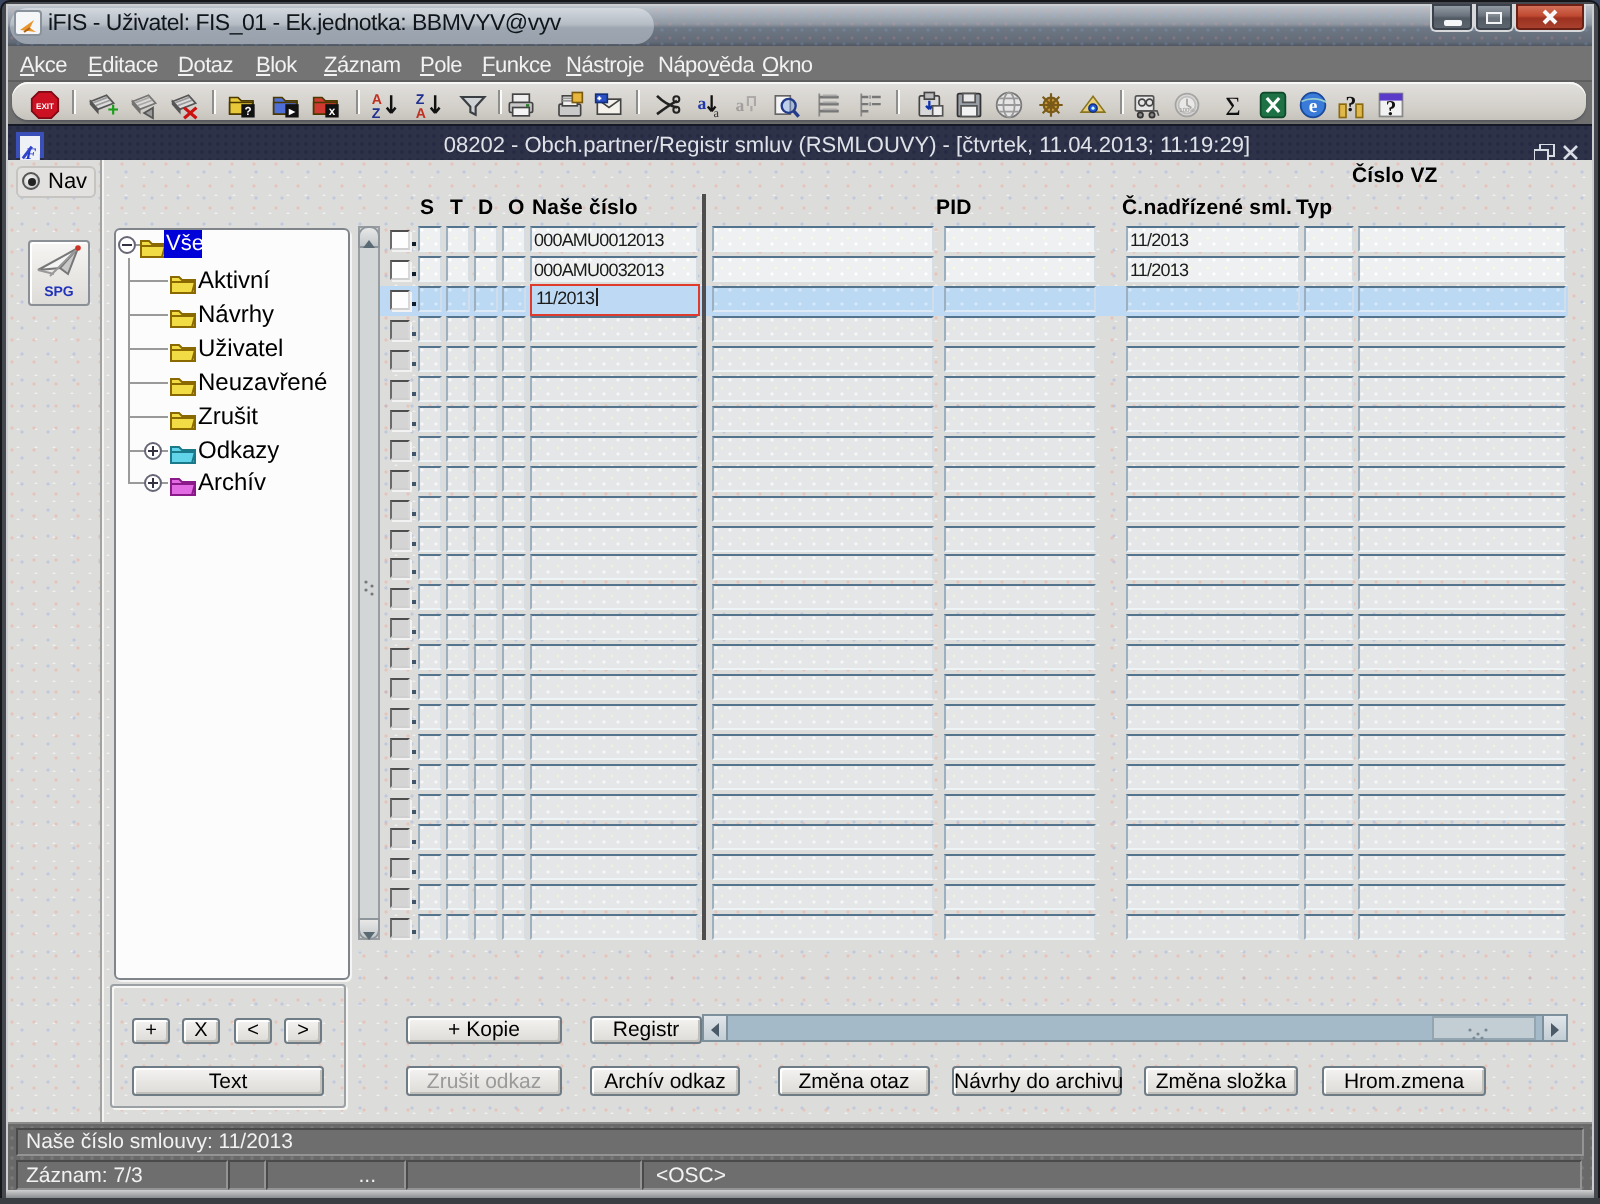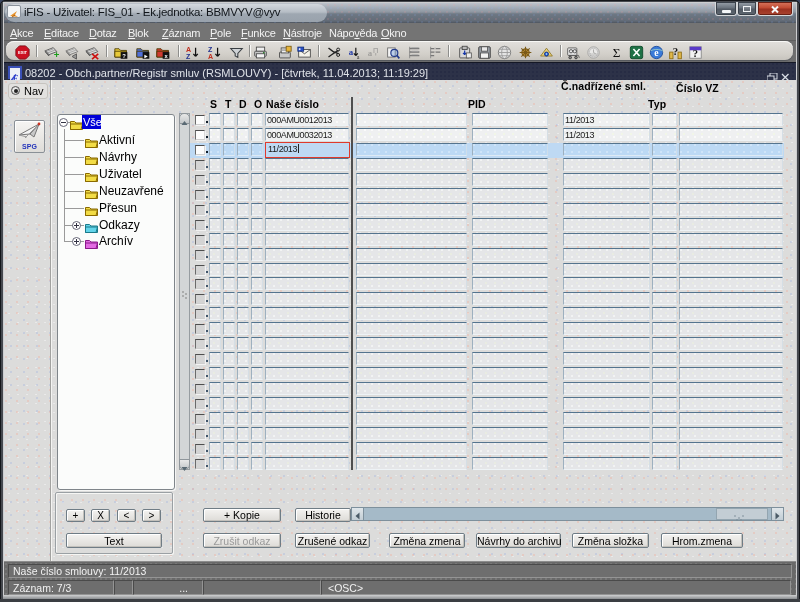--- a/index.html
+++ b/index.html
@@ -298,21 +298,21 @@
       <rect x="2" y="2" width="13" height="4" fill="#5a3ac8"></rect>
       <text x="8.5" y="14" font-size="12" font-weight="bold" fill="#111" text-anchor="middle" font-family="Liberation Serif">?</text>
     </svg>
   </div>
 <div style="left:4px;top:62px;width:792px;height:18px;background-color:#2d3248;background-image:radial-gradient(circle at 1px 1px,#272c44 0.8px,rgba(0,0,0,0) 1.2px);background-size:4px 4px;border-top:1px solid #151825;"></div>
 <div style="left:8px;top:66px;width:14px;height:13px;background:#eef1f6;border:2px solid #3a50b8;"><svg width="10" height="9" viewBox="0 0 11 10">
       <rect x="0" y="0" width="11" height="10" fill="#eef1f6"></rect>
       <text x="6" y="8.6" font-size="9" font-weight="bold" font-style="italic" fill="#2238c8" text-anchor="middle" font-family="Liberation Serif">F</text>
       <path d="M1.5 8 L6.5 1.5" stroke="#3344cc" stroke-width="1.6"></path>
     </svg></div>
-<div style="left:25px;top:67px;width:600px;height:12px;font-size:11px;color:#dfe2e8;white-space:nowrap;">08202 - Obch.partner/Registr smluv (RSMLOUVY) - [čtvrtek, 11.04.2013; 11:19:29]</div>
+<div style="left:25px;top:67px;width:600px;height:12px;font-size:11px;color:#dfe2e8;white-space:nowrap;text-align:right;">08202 - Obch.partner/Registr smluv (RSMLOUVY) - [čtvrtek, 11.04.2013; 11:19:29]</div>
 <div style="left:767px;top:68px;width:11px;height:9px;"><svg width="11" height="9" viewBox="0 0 11 9">
       <rect x="3" y="0" width="7" height="6" fill="none" stroke="#d8dce4"></rect>
       <rect x="0" y="3" width="7" height="6" fill="#2d3248" stroke="#d8dce4"></rect>
     </svg></div>
 <div style="left:781px;top:68px;width:9px;height:9px;"><svg width="9" height="9" viewBox="0 0 9 9">
       <path d="M1 1 L7.5 7.5 M7.5 1 L1 7.5" stroke="#d8dce4" stroke-width="1.3"></path>
     </svg></div>
 <div style="left:4px;top:80px;width:792px;height:481px;background-color:#dcdcdb;background-image:radial-gradient(circle at 2px 2px,rgba(255,140,110,0.30) 0.6px,rgba(0,0,0,0) 1px),radial-gradient(circle at 7px 6px,rgba(120,150,230,0.28) 0.6px,rgba(0,0,0,0) 1px),radial-gradient(circle at 5px 9px,rgba(255,255,255,0.55) 0.6px,rgba(0,0,0,0) 1px);background-size:11px 11px,13px 13px,9px 9px;"></div>
 <div style="left:50px;top:80px;width:1px;height:481px;background:#a2a2a0;box-shadow:1px 0 0 #f4f4f2;"></div>
 <div style="left:8px;top:83px;width:40px;height:16px;background:#e2e1df;border:1px solid #c6c4c0;border-radius:3px;"></div>
@@ -357,21 +357,21 @@
 <div style="left:85px;top:185px;width:13px;height:11px;"><svg width="13" height="11" viewBox="0 0 13 11">
       <path d="M0.5 2.5 L4.5 2.5 L6 4 L12.5 4 L12.5 10.5 L0.5 10.5 Z" fill="#f2dc46" stroke="#8a6a00"></path>
       <path d="M0.5 5 L12.5 5 L11 10.5 L0.5 10.5 Z" fill="#f2dc46" stroke="#8a6a00"></path>
     </svg></div>
 <div style="left:99px;top:184px;width:72px;height:13px;font-size:12px;line-height:14px;color:#000;white-space:nowrap;">Neuzavřené</div>
 <div style="left:64px;top:208px;width:20px;height:1px;background:#9a9a9a;"></div>
 <div style="left:85px;top:202px;width:13px;height:11px;"><svg width="13" height="11" viewBox="0 0 13 11">
       <path d="M0.5 2.5 L4.5 2.5 L6 4 L12.5 4 L12.5 10.5 L0.5 10.5 Z" fill="#f2dc46" stroke="#8a6a00"></path>
       <path d="M0.5 5 L12.5 5 L11 10.5 L0.5 10.5 Z" fill="#f2dc46" stroke="#8a6a00"></path>
     </svg></div>
-<div style="left:99px;top:201px;width:72px;height:13px;font-size:12px;line-height:14px;color:#000;white-space:nowrap;">Přesun</div>
+<div style="left:99px;top:201px;width:72px;height:13px;font-size:12px;line-height:14px;color:#000;white-space:nowrap;">Zrušit</div>
 <div style="left:64px;top:225px;width:20px;height:1px;background:#9a9a9a;"></div>
 <div style="left:72px;top:220.5px;width:9px;height:9px;border-radius:50%;background:#fff;border:1px solid #667;"></div>
 <div style="left:74px;top:224.5px;width:5px;height:1px;background:#334;"></div>
 <div style="left:76px;top:222.5px;width:1px;height:5px;background:#334;"></div>
 <div style="left:85px;top:219px;width:13px;height:11px;"><svg width="13" height="11" viewBox="0 0 13 11">
       <path d="M0.5 2.5 L4.5 2.5 L6 4 L12.5 4 L12.5 10.5 L0.5 10.5 Z" fill="#62d4ea" stroke="#1a7a8a"></path>
       <path d="M0.5 5 L12.5 5 L11 10.5 L0.5 10.5 Z" fill="#62d4ea" stroke="#1a7a8a"></path>
     </svg></div>
 <div style="left:99px;top:218px;width:72px;height:13px;font-size:12px;line-height:14px;color:#000;white-space:nowrap;">Odkazy</div>
 <div style="left:64px;top:241px;width:20px;height:1px;background:#9a9a9a;"></div>
@@ -401,21 +401,21 @@
       <circle cx="5" cy="4" r="0.8" fill="#777"></circle>
       <circle cx="2" cy="6" r="0.8" fill="#777"></circle>
       <circle cx="5" cy="8" r="0.8" fill="#777"></circle>
     </svg></div>
 <div class="hdr" style="left:210px;top:98px;width:6px;height:12px;">S</div>
 <div class="hdr" style="left:225px;top:98px;width:6px;height:12px;">T</div>
 <div class="hdr" style="left:239px;top:98px;width:7px;height:12px;">D</div>
 <div class="hdr" style="left:254px;top:98px;width:7px;height:12px;">O</div>
 <div class="hdr" style="left:266px;top:98px;width:70px;height:12px;">Naše číslo</div>
 <div class="hdr" style="left:468px;top:98px;width:30px;height:12px;">PID</div>
-<div class="hdr" style="left:561px;top:80px;width:100px;height:12px;">Č.nadřízené sml.</div>
+<div class="hdr" style="left:561px;top:98px;width:100px;height:12px;">Č.nadřízené sml.</div>
 <div class="hdr" style="left:648px;top:98px;width:30px;height:12px;">Typ</div>
 <div class="hdr" style="left:676px;top:82px;width:60px;height:12px;">Číslo VZ</div>
 <div class="cb" style="left:195px;top:115px;width:10px;height:10px;"></div>
 <div style="left:206px;top:121px;width:2px;height:2px;background:#101d2a;"></div>
 <div class="fld" style="left:209px;top:113px;width:12px;height:13px;font-size:9px;letter-spacing:-0.4px;line-height:12px;padding-left:1px;color:#1a1a1a;white-space:nowrap;overflow:hidden;"></div>
 <div class="fld" style="left:223px;top:113px;width:12px;height:13px;font-size:9px;letter-spacing:-0.4px;line-height:12px;padding-left:1px;color:#1a1a1a;white-space:nowrap;overflow:hidden;"></div>
 <div class="fld" style="left:237px;top:113px;width:12px;height:13px;font-size:9px;letter-spacing:-0.4px;line-height:12px;padding-left:1px;color:#1a1a1a;white-space:nowrap;overflow:hidden;"></div>
 <div class="fld" style="left:251px;top:113px;width:12px;height:13px;font-size:9px;letter-spacing:-0.4px;line-height:12px;padding-left:1px;color:#1a1a1a;white-space:nowrap;overflow:hidden;"></div>
 <div class="fld" style="left:265px;top:113px;width:84px;height:13px;font-size:9px;letter-spacing:-0.4px;line-height:12px;padding-left:1px;color:#1a1a1a;white-space:nowrap;overflow:hidden;">000AMU0012013</div>
 <div class="fld" style="left:356px;top:113px;width:111px;height:13px;font-size:9px;letter-spacing:-0.4px;line-height:12px;padding-left:1px;color:#1a1a1a;white-space:nowrap;overflow:hidden;"></div>
@@ -695,38 +695,38 @@
 <div class="fldg" style="left:251px;top:457px;width:12px;height:13px;font-size:9px;letter-spacing:-0.4px;line-height:12px;padding-left:1px;color:#1a1a1a;white-space:nowrap;overflow:hidden;"></div>
 <div class="fldg" style="left:265px;top:457px;width:84px;height:13px;font-size:9px;letter-spacing:-0.4px;line-height:12px;padding-left:1px;color:#1a1a1a;white-space:nowrap;overflow:hidden;"></div>
 <div class="fldg" style="left:356px;top:457px;width:111px;height:13px;font-size:9px;letter-spacing:-0.4px;line-height:12px;padding-left:1px;color:#1a1a1a;white-space:nowrap;overflow:hidden;"></div>
 <div class="fldg" style="left:472px;top:457px;width:76px;height:13px;font-size:9px;letter-spacing:-0.4px;line-height:12px;padding-left:1px;color:#1a1a1a;white-space:nowrap;overflow:hidden;"></div>
 <div class="fldg" style="left:563px;top:457px;width:87px;height:13px;font-size:9px;letter-spacing:-0.4px;line-height:12px;padding-left:1px;color:#1a1a1a;white-space:nowrap;overflow:hidden;"></div>
 <div class="fldg" style="left:652px;top:457px;width:25px;height:13px;font-size:9px;letter-spacing:-0.4px;line-height:12px;padding-left:1px;color:#1a1a1a;white-space:nowrap;overflow:hidden;"></div>
 <div class="fldg" style="left:679px;top:457px;width:104px;height:13px;font-size:9px;letter-spacing:-0.4px;line-height:12px;padding-left:1px;color:#1a1a1a;white-space:nowrap;overflow:hidden;"></div>
 <div style="left:265px;top:142px;width:85px;height:16px;border:1.5px solid #e03a2c;background:#bed9f3;font-size:9px;letter-spacing:-0.4px;line-height:12px;padding-left:2px;color:#1a1a1a;">11/2013<span style="display:inline-block;width:1px;height:9px;background:#222;vertical-align:-1px;margin-left:1px;"></span></div>
 <div style="left:351px;top:97px;width:2px;height:373px;background:#4e4e4e;"></div>
 <div class="btn" style="left:203px;top:508px;width:78px;height:14px;line-height:13px;">+ Kopie</div>
-<div class="btn" style="left:295px;top:508px;width:56px;height:14px;line-height:13px;">Historie</div>
+<div class="btn" style="left:295px;top:508px;width:56px;height:14px;line-height:13px;">Registr</div>
 <div style="left:351px;top:507px;width:433px;height:14px;background:#a5bac8;border:1px solid #7e909c;"></div>
 <div style="left:351px;top:507px;width:13px;height:14px;background:linear-gradient(#e0e6ea,#c2cdd4);border:1px solid #7e909c;"><svg width="11" height="12" viewBox="0 0 11 12">
       <polygon points="3.5,6 7.5,2.5 7.5,9.5" fill="#4a5a66"></polygon>
     </svg></div>
 <div style="left:771px;top:507px;width:13px;height:14px;background:linear-gradient(#e0e6ea,#c2cdd4);border:1px solid #7e909c;"><svg width="11" height="12" viewBox="0 0 11 12">
       <polygon points="7.5,6 3.5,2.5 3.5,9.5" fill="#4a5a66"></polygon>
     </svg></div>
 <div style="left:716px;top:508px;width:52px;height:12px;background:#c3cdd4;border:1px solid #93a5b0;"><svg width="44" height="10">
       <circle cx="18" cy="3" r="0.8" fill="#7a8a94"></circle>
       <circle cx="22" cy="5" r="0.8" fill="#7a8a94"></circle>
       <circle cx="26" cy="3" r="0.8" fill="#7a8a94"></circle>
       <circle cx="20" cy="7" r="0.8" fill="#7a8a94"></circle>
       <circle cx="24" cy="7" r="0.8" fill="#7a8a94"></circle>
     </svg></div>
 <div class="btn" style="left:203px;top:533px;width:78px;height:15px;line-height:14px;color:#9a9a9a;">Zrušit odkaz</div>
-<div class="btn" style="left:295px;top:533px;width:75px;height:15px;line-height:14px;">Zrušené odkaz</div>
-<div class="btn" style="left:389px;top:533px;width:76px;height:15px;line-height:14px;">Změna zmena</div>
+<div class="btn" style="left:295px;top:533px;width:75px;height:15px;line-height:14px;">Archív odkaz</div>
+<div class="btn" style="left:389px;top:533px;width:76px;height:15px;line-height:14px;">Změna otaz</div>
 <div class="btn" style="left:476px;top:533px;width:85px;height:15px;line-height:14px;">Návrhy do archivu</div>
 <div class="btn" style="left:572px;top:533px;width:77px;height:15px;line-height:14px;">Změna složka</div>
 <div class="btn" style="left:661px;top:533px;width:82px;height:15px;line-height:14px;">Hrom.zmena</div>
 <div style="left:4px;top:561px;width:792px;height:34px;background-color:#696969;background-image:radial-gradient(circle at 2px 2px,rgba(255,255,255,0.10) 0.7px,rgba(0,0,0,0) 1.1px);background-size:5px 5px;border-top:1px solid #8c8c8c;"></div>
 <div style="left:8px;top:564px;width:784px;height:14px;background:#6e6e6e;border-top:1px solid #4a4a4a;border-left:1px solid #4a4a4a;border-bottom:1px solid #949494;border-right:1px solid #949494;font-size:10.5px;line-height:12px;color:#f2f2f2;padding-left:4px;white-space:nowrap;">Naše číslo smlouvy: 11/2013</div>
 <div style="left:8px;top:580px;width:106px;height:15px;background:#6e6e6e;border-top:1px solid #4a4a4a;border-left:1px solid #4a4a4a;border-bottom:1px solid #949494;border-right:1px solid #949494;">
     <div style="left:4px;top:1px;font-size:10.5px;color:#f2f2f2;white-space:nowrap;">Záznam: 7/3</div>
   </div>
 <div style="left:114px;top:580px;width:19px;height:15px;background:#6e6e6e;border-top:1px solid #4a4a4a;border-left:1px solid #4a4a4a;border-bottom:1px solid #949494;border-right:1px solid #949494;"></div>
 <div style="left:133px;top:580px;width:70px;height:15px;background:#6e6e6e;border-top:1px solid #4a4a4a;border-left:1px solid #4a4a4a;border-bottom:1px solid #949494;border-right:1px solid #949494;">

